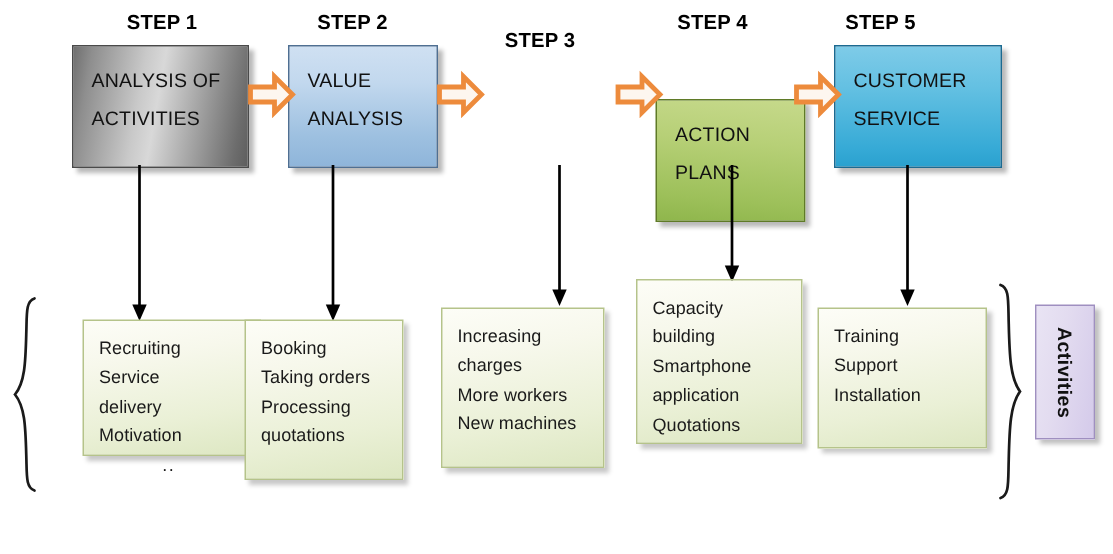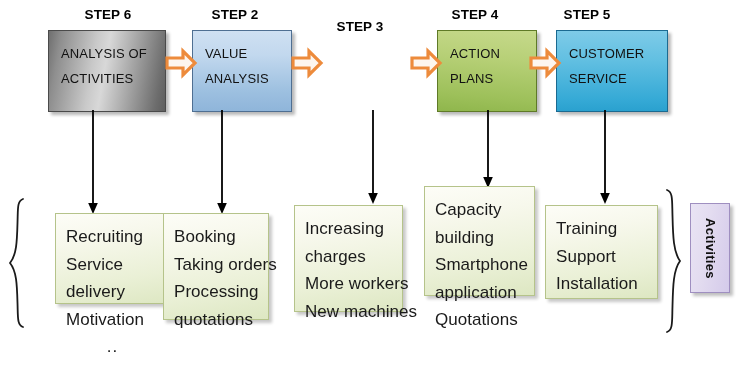--- a/index.html
+++ b/index.html
@@ -56,20 +56,21 @@
     background: linear-gradient(180deg,#cfe0f2 0%, #c2d8ee 30%, #9dc0e0 75%, #8fb5da 100%);
     border-color: #4f6f92;
   }
   .sb3 {
     background: linear-gradient(185deg,#fdebdb 0%, #fbe0c8 35%, #f7c79c 85%, #f4bc8c 100%);
     border-color: #d4834a;
   }
   .sb4 {
     background: linear-gradient(185deg,#c6d98b 0%, #b7d077 35%, #9dc05a 80%, #8fb64c 100%);
     border-color: #5f7a27;
+    margin-top: 36px;
   }
   .sb5 {
     background: linear-gradient(180deg,#7ecbe8 0%, #63c0e2 35%, #36aad6 85%, #2aa1cf 100%);
     border-color: #1b6a91;
   }
 
   
   .block-arrow {
     position: absolute;
   }
@@ -78,21 +79,21 @@
   .connector { position: absolute; }
 
   
   .act-box {
     position: absolute;
     box-sizing: border-box;
     border: 1px solid #b5c38a;
     background: linear-gradient(170deg,#fdfdf7 0%, #f7f8ec 28%, #eaf0d6 70%, #dde7c2 100%);
     box-shadow: 3px 3px 3px rgba(0,0,0,0.22);
     padding: 9px 0 0 10px;
-    font-size: 17px;
+    font-size: 12px;
     color: #1a1a1a;
     line-height: 1.62;
     letter-spacing: 0.05px;
   }
   .act-box .ln { display: block; white-space: nowrap; }
   .act-box .ln.dots { text-align: center; padding-right: 14px; letter-spacing: 1px; }
 
   
   .activities-box {
     position: absolute;
@@ -113,21 +114,21 @@
     letter-spacing: 0.3px;
     white-space: nowrap;
   }
   svg { overflow: visible; }
 </style>
 </head>
 <body>
 
 <div id="canvas">
 
-  <div class="step-label" style="left:48px; top:7px; width:120px;">STEP 6</div>
+  <div class="step-label" style="left:48px; top:7px; width:120px;">STEP 1</div>
   <div class="step-label" style="left:175px; top:7px; width:120px;">STEP 2</div>
   <div class="step-label" style="left:300px; top:7px; width:120px;margin-top:12px;">STEP 3</div>
   <div class="step-label" style="left:415px; top:7px; width:120px;">STEP 4</div>
   <div class="step-label" style="left:527px; top:7px; width:120px;">STEP 5</div>
 
   <div class="step-box sb1" style="left:48px; top:30px; width:118px; height:82px;">
     <span class="ln">ANALYSIS OF</span>
     <span class="ln">ACTIVITIES</span>
   </div>
 

